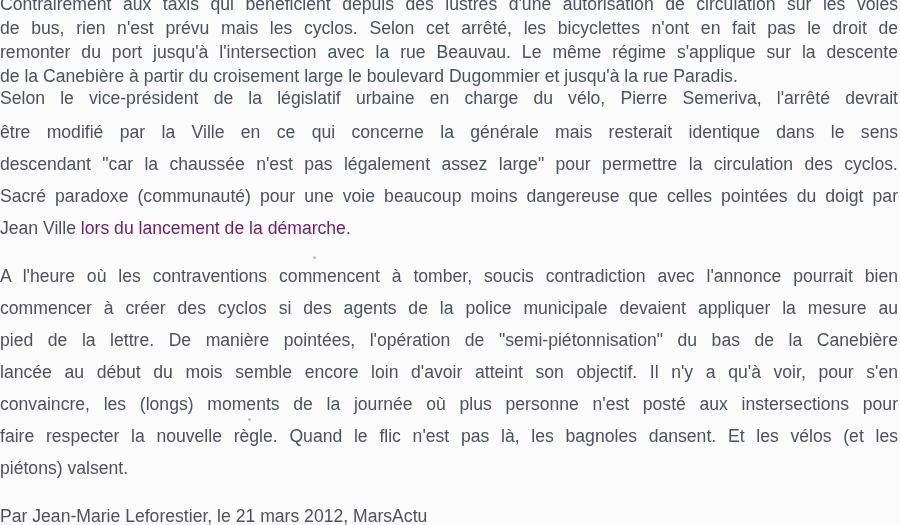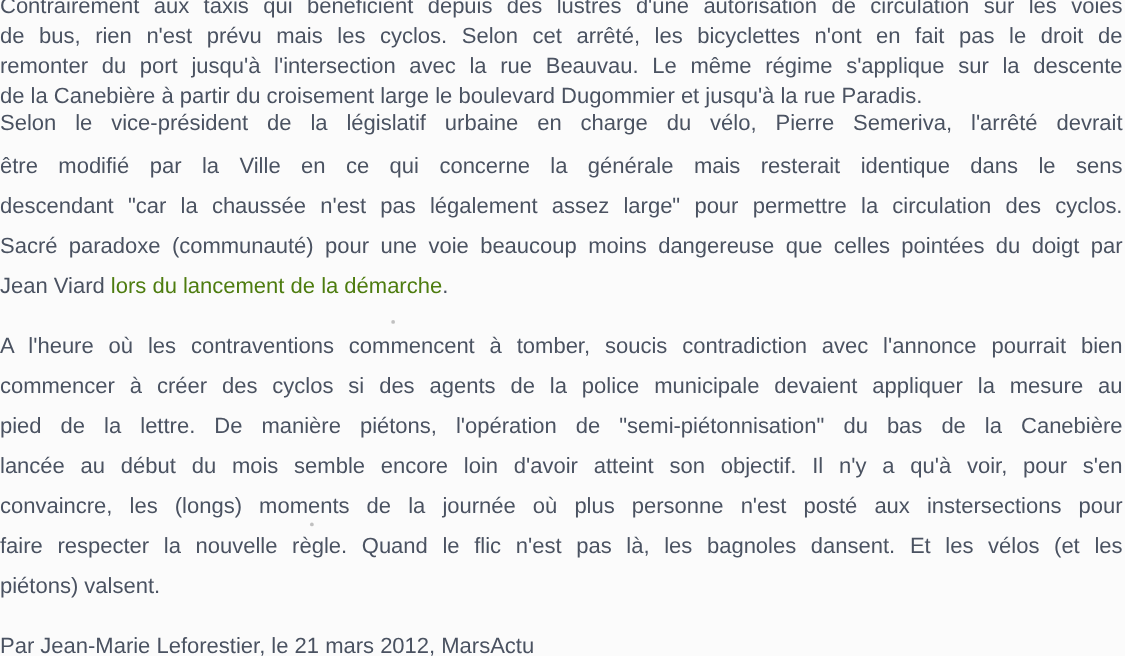--- a/index.html
+++ b/index.html
@@ -27,21 +27,21 @@
       white-space: nowrap;
       font-size: 17.6px;
       letter-spacing: 0;
     }
     .line.justify {
       width: 898px;
       text-align: justify;
       text-align-last: justify;
     }
     .link {
-      color: #4d7c0f;
+      color: #701a75;
       text-decoration: none;
       cursor: pointer;
     }
     .speck {
       position: absolute;
       width: 3px;
       height: 3px;
       background: #999;
       border-radius: 50%;
       opacity: 0.6;
@@ -55,26 +55,26 @@
   <div class="line justify" style="top:4px">Contrairement aux taxis qui bénéficient depuis des lustres d'une autorisation de circulation sur les voies</div>
   <div class="line justify" style="top:28px">de bus, rien n'est prévu mais les cyclos. Selon cet arrêté, les bicyclettes n'ont en fait pas le droit de</div>
   <div class="line justify" style="top:52px">remonter du port jusqu'à l'intersection avec la rue Beauvau. Le même régime s'applique sur la descente</div>
   <div class="line" style="top:76px">de la Canebière à partir du croisement large le boulevard Dugommier et jusqu'à la rue Paradis.</div>
 
   <div class="line justify" style="top:98px">Selon le vice-président de la législatif urbaine en charge du vélo, Pierre Semeriva, l'arrêté devrait</div>
   <div class="line justify" style="top:132px">être modifié par la Ville en ce qui concerne la générale mais resterait identique dans le sens</div>
   <div class="line justify" style="top:164px">descendant "car la chaussée n'est pas légalement assez large" pour permettre la circulation des cyclos.</div>
   <div class="line justify" style="top:196px">Sacré paradoxe (communauté) pour une voie beaucoup moins dangereuse que celles pointées du doigt par</div>
   <div class="line" style="top:228px">
-    <span>Jean Viard </span><a class="link">lors du lancement de la démarche</a><span>.</span>
+    <span>Jean Ville </span><a class="link">lors du lancement de la démarche</a><span>.</span>
   </div>
 
   <div class="line justify" style="top:276px">A l'heure où les contraventions commencent à tomber, soucis contradiction avec l'annonce pourrait bien</div>
   <div class="line justify" style="top:308px">commencer à créer des cyclos si des agents de la police municipale devaient appliquer la mesure au</div>
-  <div class="line justify" style="top:340px">pied de la lettre.  De manière piétons, l'opération de "semi-piétonnisation" du bas de la Canebière</div>
+  <div class="line justify" style="top:340px">pied de la lettre.  De manière pointées, l'opération de "semi-piétonnisation" du bas de la Canebière</div>
   <div class="line justify" style="top:372px">lancée au début du mois semble encore loin d'avoir atteint son objectif. Il n'y a qu'à voir, pour s'en</div>
   <div class="line justify" style="top:404px">convaincre, les (longs) moments de la journée où plus personne n'est posté aux instersections pour</div>
   <div class="line justify" style="top:436px">faire respecter la nouvelle règle. Quand le flic n'est pas là, les bagnoles dansent. Et les vélos (et les</div>
   <div class="line" style="top:468px">piétons) valsent.</div>
 
   <div class="line" style="top:516px">Par Jean-Marie Leforestier, le 21 mars 2012, MarsActu</div>
 </div>
 
 <div class="speck" style="left:313px; top:256px;"></div>
 <div class="speck" style="left:248px; top:418px;"></div>

